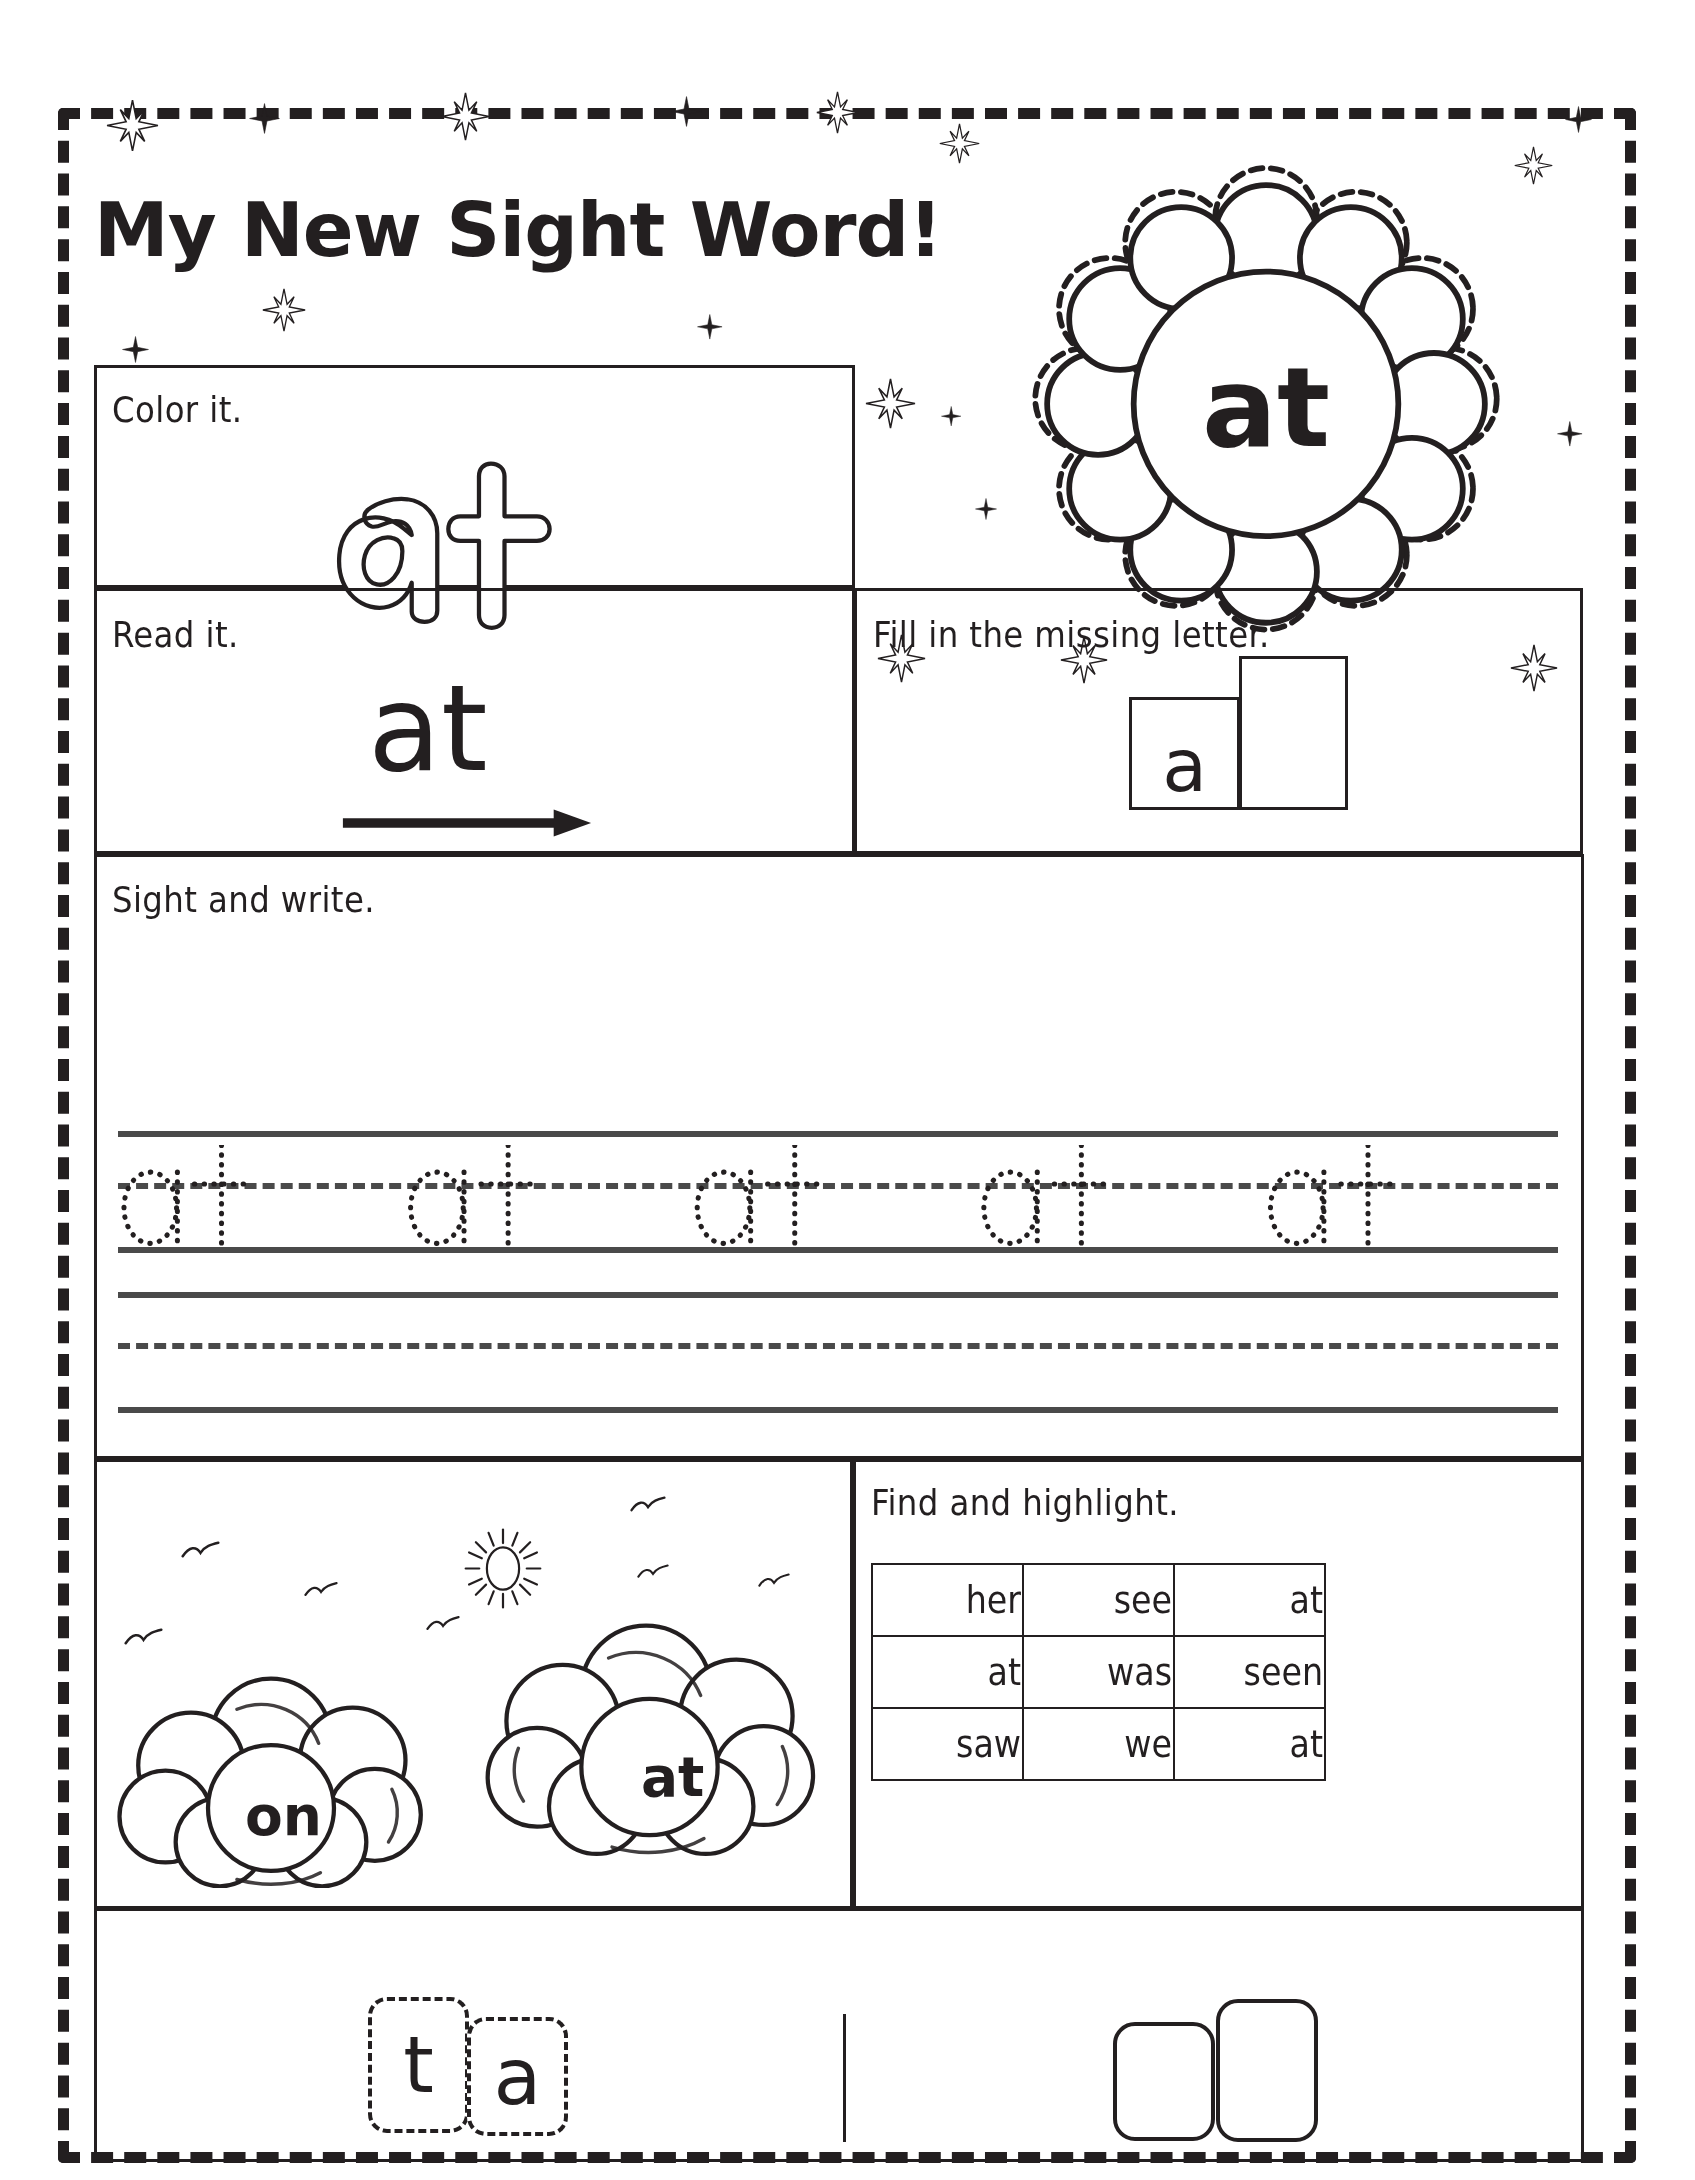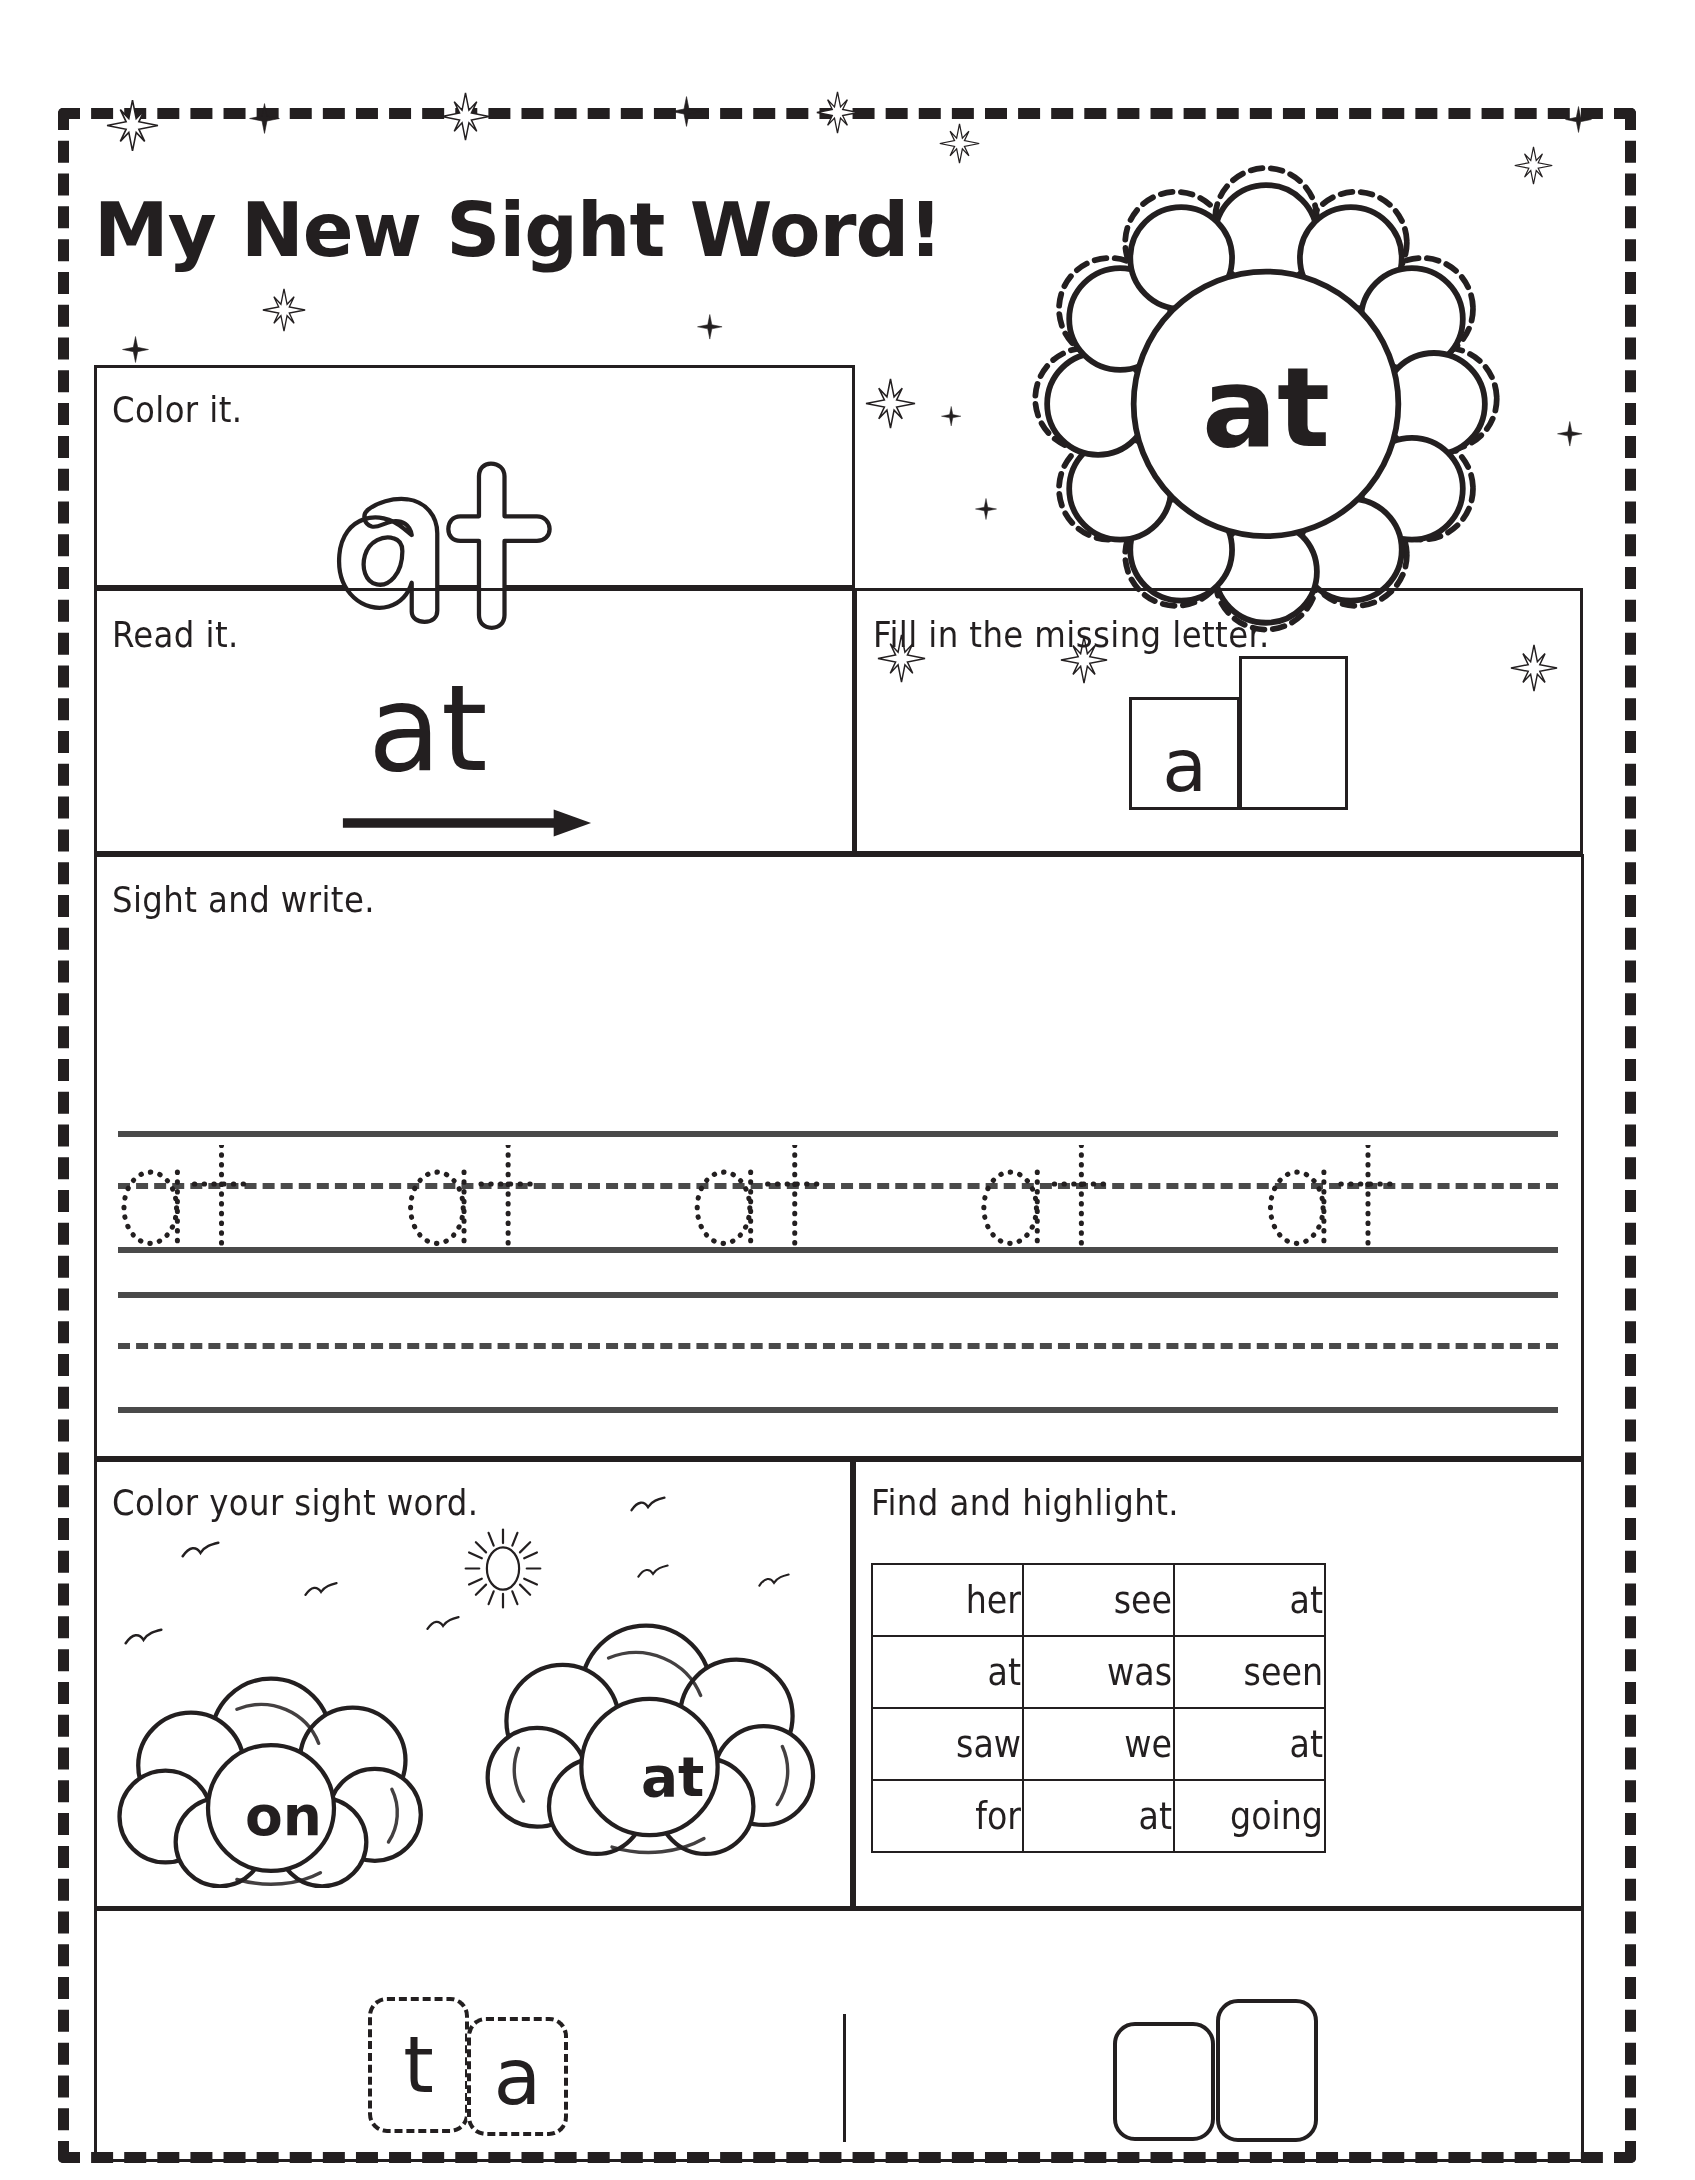--- a/index.html
+++ b/index.html
@@ -320,21 +320,20 @@
       </defs>
       <use href="#trace-at" x="0" y="0"></use>
       <use href="#trace-at" x="338" y="0"></use>
       <use href="#trace-at" x="676" y="0"></use>
       <use href="#trace-at" x="1014" y="0"></use>
       <use href="#trace-at" x="1352" y="0"></use>
     </svg>
   </div>
 
   <div class="sbox" style="left:94px;top:1411px;width:759px;height:450px;"></div>
-  <div class="slabel" style="left:112px;top:1434px;">Color your sight word.</div>
 
   <div style="position:absolute;left:464px;top:1478px;">
     <svg width="78" height="85" viewBox="0 0 92 100">
       <ellipse cx="46" cy="50" rx="19" ry="25" fill="none" stroke="#231f20" stroke-width="2.6"></ellipse>
       <g stroke="#231f20" stroke-width="2.6" stroke-linecap="round">
         <line x1="46" y1="4" x2="46" y2="20"></line>
           <line x1="46" y1="80" x2="46" y2="96"></line>
         <line x1="2" y1="50" x2="18" y2="50"></line>
           <line x1="74" y1="50" x2="90" y2="50"></line>
         <line x1="14" y1="19" x2="26" y2="31"></line>
@@ -444,25 +443,20 @@
       <tr>
         <td>at</td>
         <td>was</td>
         <td>seen</td>
       </tr>
       <tr>
         <td>saw</td>
         <td>we</td>
         <td>at</td>
       </tr>
-      <tr>
-        <td>for</td>
-        <td>at</td>
-        <td>going</td>
-      </tr>
     </tbody>
   </table>
 
   <div class="sbox" style="left:94px;top:1860px;width:1490px;height:254px;"></div>
 
   <div class="tile-dash" style="left:368px;top:1949px;width:101px;height:136px;">
       <span>t</span>
     </div>
   <div class="tile-dash" style="left:467px;top:1969px;width:101px;height:119px;">
       <span>a</span>

